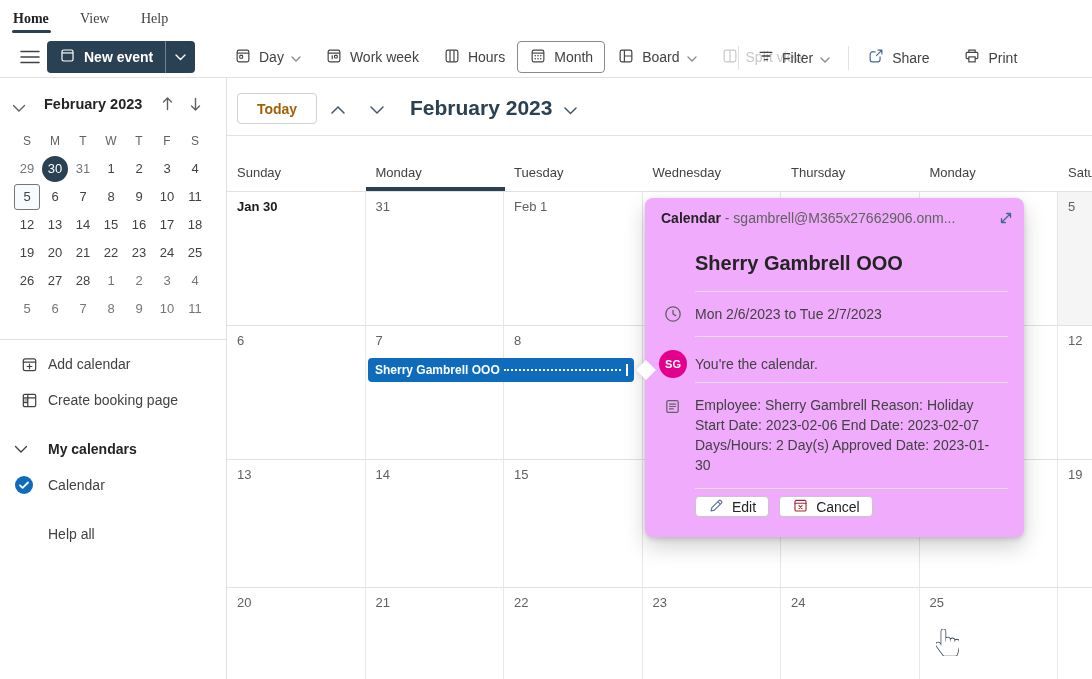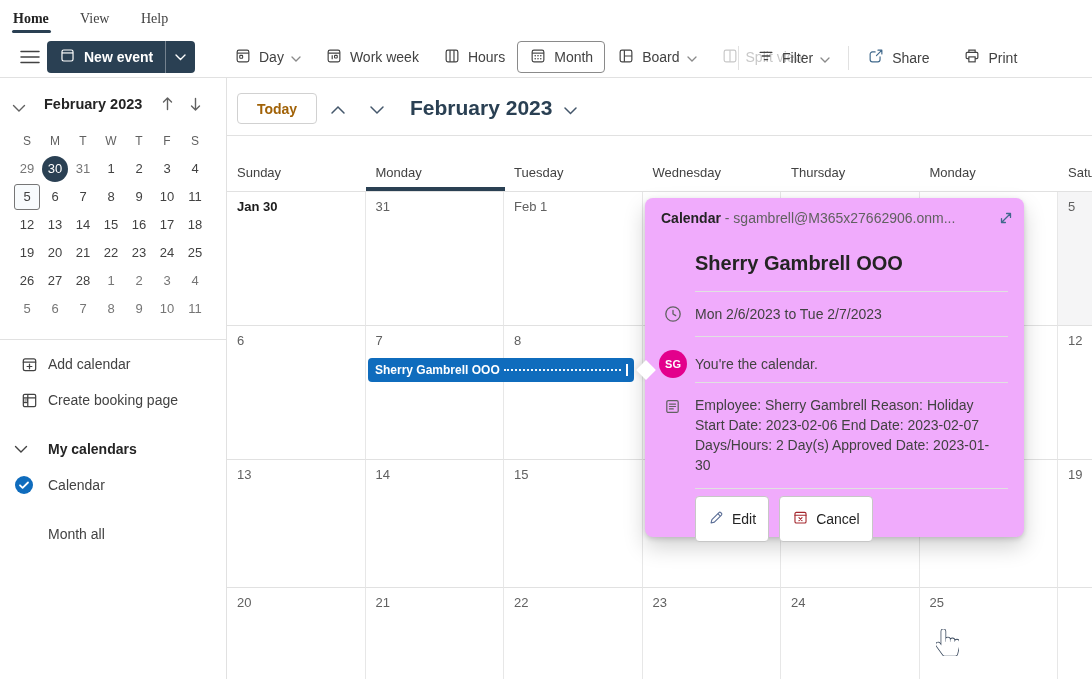--- a/index.html
+++ b/index.html
@@ -92,21 +92,21 @@
   .pp-div { position:absolute; left:50px; right:16px; height:1px; background:#e1e1e1; }
   .pp-d1 { top:93px; } .pp-d2 { top:138px; } .pp-d3 { top:184px; } .pp-d4 { top:290px; }
   .pp-icon { position:absolute; left:18px; }
   .pp-text { position:absolute; left:50px; font-size:14px; color:#424242; }
   .pp-time-icon { top:106px; } .pp-time-text { top:108px; }
   .avatar { position:absolute; left:14px; top:152px; width:28px; height:28px; border-radius:50%; background:var(--avatar); color:#fff; font-size:11px; font-weight:700; display:flex; align-items:center; justify-content:center; }
   .pp-org-text { top:158px; }
   .pp-doc-icon { top:199px; }
   .pp-desc { top:197px; width:308px; line-height:20px; }
   .pp-actions { position:absolute; left:50px; top:298px; display:flex; gap:10px; }
-  .pp-btn { height:46px; display:flex; align-items:center; gap:7px; padding:0 12px; background:#fff; border:1px solid #c7c7c7; border-radius:4px; font-size:14px; color:#242424; font-family:inherit; cursor:pointer; }
+  .pp-btn { height:21px; display:flex; align-items:center; gap:7px; padding:0 12px; background:#fff; border:1px solid #c7c7c7; border-radius:4px; font-size:14px; color:#242424; font-family:inherit; cursor:pointer; }
 
   .cursor { position:absolute; left:936px; top:629px; width:23px; height:27px; z-index:20; pointer-events:none; }
 </style>
 </head>
 <body>
 
 <div class="page">
 
   <header class="menubar">
     <div class="menu-item active menu-home">Home</div>
@@ -327,21 +327,21 @@
     <div class="sb-item sb-cal">
       <span class="sb-icon">
           <svg width="20" height="20" viewBox="0 0 20 20">
             <circle cx="10" cy="10" r="9" fill="#0f6cbd"></circle>
             <path d="M6 10.3l2.6 2.6 5.4-5.4" stroke="#fff" stroke-width="1.8" fill="none" stroke-linecap="round" stroke-linejoin="round"></path>
           </svg>
         </span>
       <span class="sb-label">Calendar</span>
     </div>
     <div class="sb-item sb-showall">
-      <span class="sb-label">Month all</span>
+      <span class="sb-label">Help all</span>
     </div>
   </aside>
 
   <main class="main">
     <button class="today-btn">Today</button>
     <span class="nav-chev nav-up"><svg width="16" height="10" viewBox="0 0 16 10">
           <path d="M2 8l6-6 6 6" stroke="#44576b" stroke-width="1.5" fill="none" stroke-linecap="round"></path>
         </svg></span>
     <span class="nav-chev nav-down"><svg width="16" height="10" viewBox="0 0 16 10">
           <path d="M2 2l6 6 6-6" stroke="#44576b" stroke-width="1.5" fill="none" stroke-linecap="round"></path>

